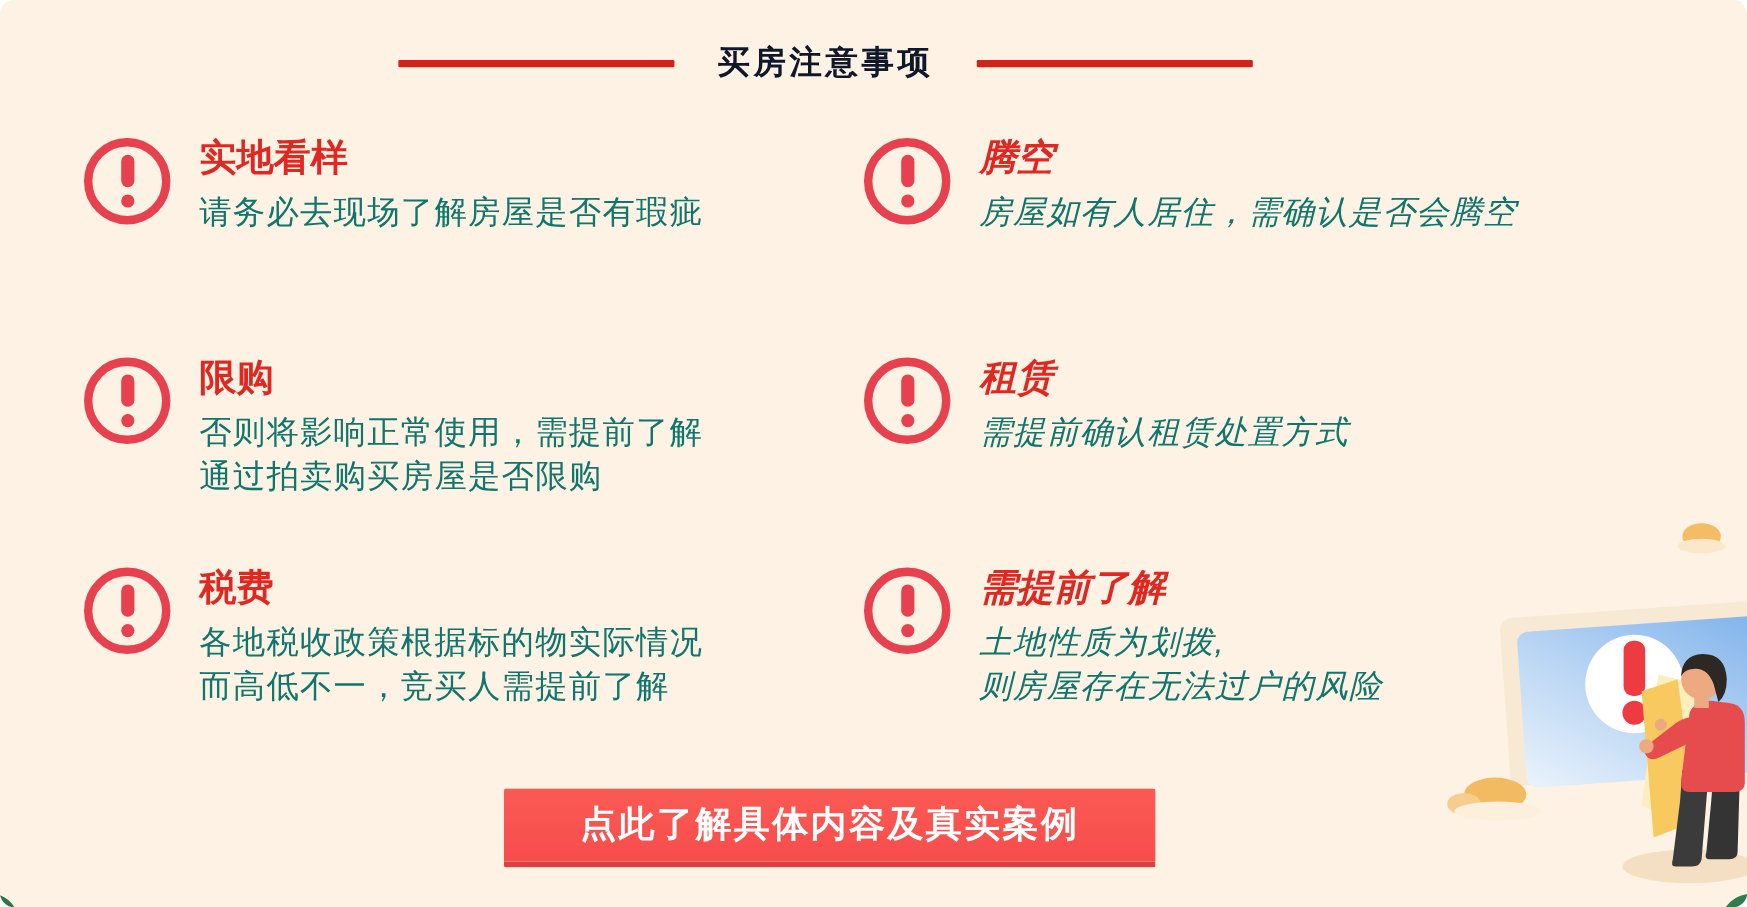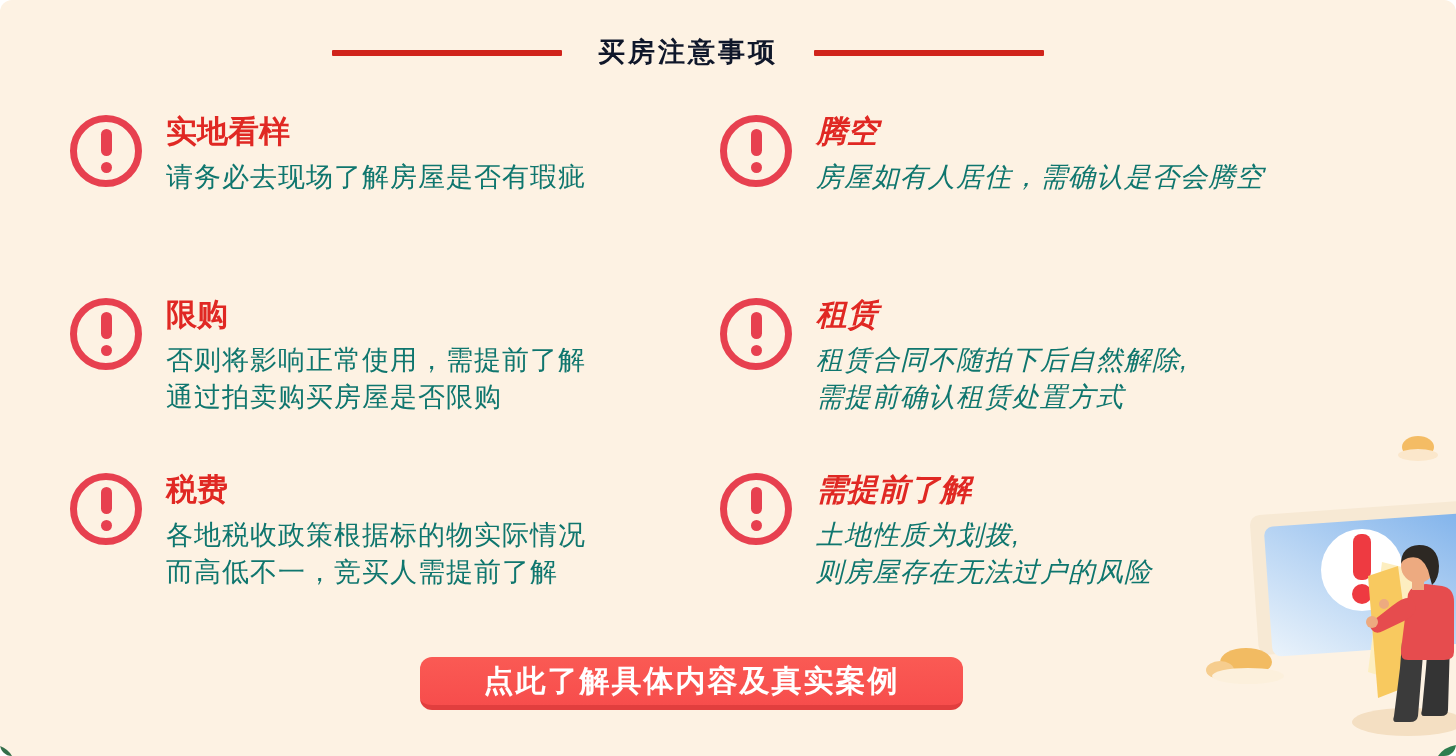--- a/index.html
+++ b/index.html
@@ -27,23 +27,23 @@
   .alert-dot{width:11px;height:11px;background:#e7404f;border-radius:50%;margin-top:6px;}
   .item-text{margin-left:24px;}
   .item-title{font-size:31px;font-weight:bold;color:#e02823;line-height:38px;margin-bottom:8px;}
   .item-line{font-size:27px;color:#0f766e;line-height:37px;letter-spacing:1px;}
   .item-line:empty{display:none;}
   
   .r1{top:113px;} .r2{top:296px;} .r3{top:471px;}
   .cL{left:70px;} .cR{left:720px;font-style:italic;}
   
   .cta{
-    position:absolute;left:420px;top:657px;width:543px;height:53px;
+    position:absolute;left:420px;top:657px;width:543px;height:66px;
     background:linear-gradient(180deg,#fa5a54 0%,#f74d4c 100%);
-    border:none;border-bottom:5px solid #e13e3e;border-radius:12px;
+    border:none;border-bottom:5px solid #e13e3e;border-radius:2px;
     color:#ffffff;font-size:30px;font-weight:bold;letter-spacing:2px;
     font-family:"Liberation Sans","DejaVu Sans",sans-serif;
     display:flex;align-items:center;justify-content:center;cursor:pointer;box-sizing:border-box;
   }
   
   .illustration{position:absolute;right:0;bottom:0;width:300px;height:340px;}
   .leaf{position:absolute;bottom:0;}
   .leaf-left{left:0;}
   .leaf-right{right:0;}
 </style>
@@ -93,21 +93,20 @@
     </div>
   </div>
 
   <div class="item r2 cR">
     <div class="alert-icon">
       <span class="alert-bar"></span>
         <span class="alert-dot"></span>
     </div>
     <div class="item-text">
       <div class="item-title">租赁</div>
-      <div class="item-line">租赁合同不随拍下后自然解除,</div>
       <div class="item-line">需提前确认租赁处置方式</div>
     </div>
   </div>
 
   <div class="item r3 cL">
     <div class="alert-icon">
       <span class="alert-bar"></span>
         <span class="alert-dot"></span>
     </div>
     <div class="item-text">

